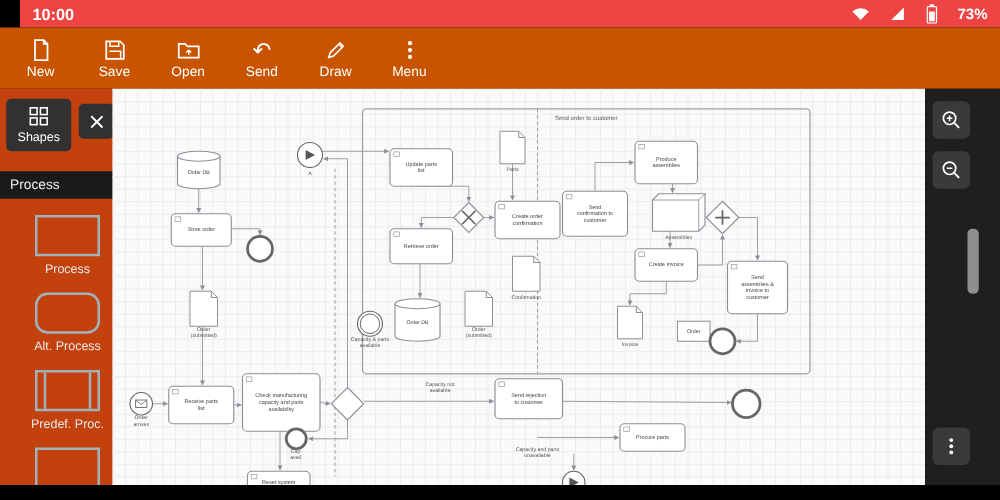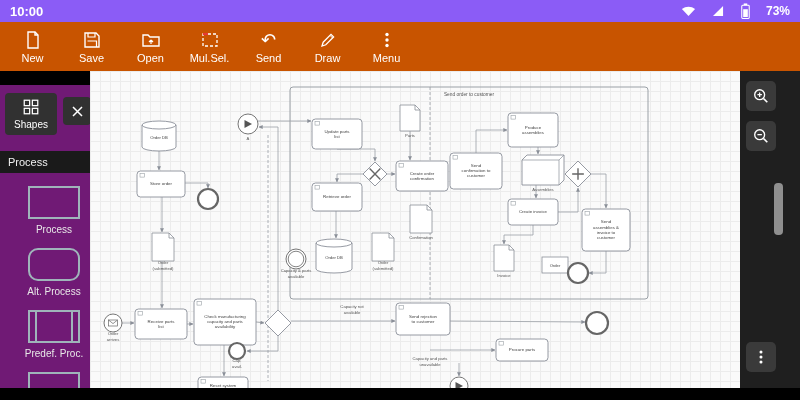--- a/index.html
+++ b/index.html
@@ -1,36 +1,36 @@
 <!DOCTYPE html>
 <html><head>
 <meta charset="utf-8">
 <style>
   html,body{margin:0;padding:0;background:#000;}
   .screen{position:relative;width:800px;height:400px;overflow:hidden;background:#000;
           font-family:"Liberation Sans",sans-serif;-webkit-font-smoothing:antialiased;}
 
   
-  .status-bar{position:absolute;top:0;left:0;right:0;height:22px;background:#8b5cf6;color:#fff;
+  .status-bar{position:absolute;top:0;left:16px;right:0;height:22px;background:#ef4444;color:#fff;
               display:flex;align-items:center;justify-content:space-between;padding:0 10px;box-sizing:border-box;}
   .status-time{font-size:13px;font-weight:bold;}
   .status-right{display:flex;align-items:center;gap:16px;}
   .battery-text{font-size:12px;font-weight:bold;}
 
   
   .toolbar{position:absolute;top:22px;left:0;right:0;height:49px;background:#c85400;
            display:flex;align-items:center;padding:0 4px;gap:2px;}
   .tb-item{width:57px;height:44px;display:flex;flex-direction:column;align-items:center;
            justify-content:center;gap:2px;color:#fff;cursor:pointer;}
   .tb-icon{width:20px;height:20px;display:flex;align-items:center;justify-content:center;}
   .tb-char{font-size:18px;line-height:20px;color:#fff;}
   .tb-label{font-size:11px;font-weight:400;white-space:nowrap;}
 
   
-  .left-panel{position:absolute;top:85px;left:0;width:108px;bottom:12px;background:#701a75;overflow:hidden;}
+  .left-panel{position:absolute;top:71px;left:0;width:108px;bottom:12px;background:#c2410c;overflow:hidden;}
   .panel-top{display:flex;align-items:flex-start;gap:6px;padding:8px 5px 4px 5px;}
   .shapes-btn{width:48px;display:flex;flex-direction:column;align-items:center;gap:3px;
               background:#313131;border-radius:4px;padding:5px 2px;cursor:pointer;}
   .shapes-label{color:#fff;font-size:10px;}
   .close-btn{width:28px;height:28px;display:flex;align-items:center;justify-content:center;
              background:#313131;border-radius:4px;margin-top:4px;cursor:pointer;}
   .section-header{background:#1a1a1a;color:#f0f0f0;font-size:11px;padding:5px 8px;margin-top:12px;}
   .shape-item{display:flex;flex-direction:column;align-items:center;margin-top:13px;gap:5px;cursor:pointer;}
   .shape-preview{width:52px;height:33px;border:2px solid #9fb4ba;background:transparent;box-sizing:border-box;}
   .shape-preview.alt{border-radius:10px;}
@@ -100,29 +100,20 @@
       <span class="tb-label">Save</span>
     </div>
     <div class="tb-item">
       <span class="tb-icon">
         <svg viewBox="0 0 20 20" width="20" height="20">
             <path d="M2 16V5h5l2 2h9v9z" fill="none" stroke="#fff" stroke-width="1.4"></path>
             <path d="M10 14v-4m0 0l-2 2m2-2l2 2" fill="none" stroke="#fff" stroke-width="1.2"></path>
           </svg>
       </span>
       <span class="tb-label">Open</span>
-    </div>
-    <div class="tb-item">
-      <span class="tb-icon">
-        <svg viewBox="0 0 20 20" width="20" height="20">
-            <rect x="3" y="4" width="14" height="12" fill="none" stroke="#fff" stroke-width="1.3" stroke-dasharray="3 2"></rect>
-            <path d="M3 4h5" stroke="#e53935" stroke-width="2.2"></path>
-          </svg>
-      </span>
-      <span class="tb-label">Mul.Sel.</span>
     </div>
     <div class="tb-item">
       <span class="tb-icon">
           <span class="tb-char">↶</span>
         </span>
       <span class="tb-label">Send</span>
     </div>
     <div class="tb-item">
       <span class="tb-icon">
         <svg viewBox="0 0 20 20" width="20" height="20">

